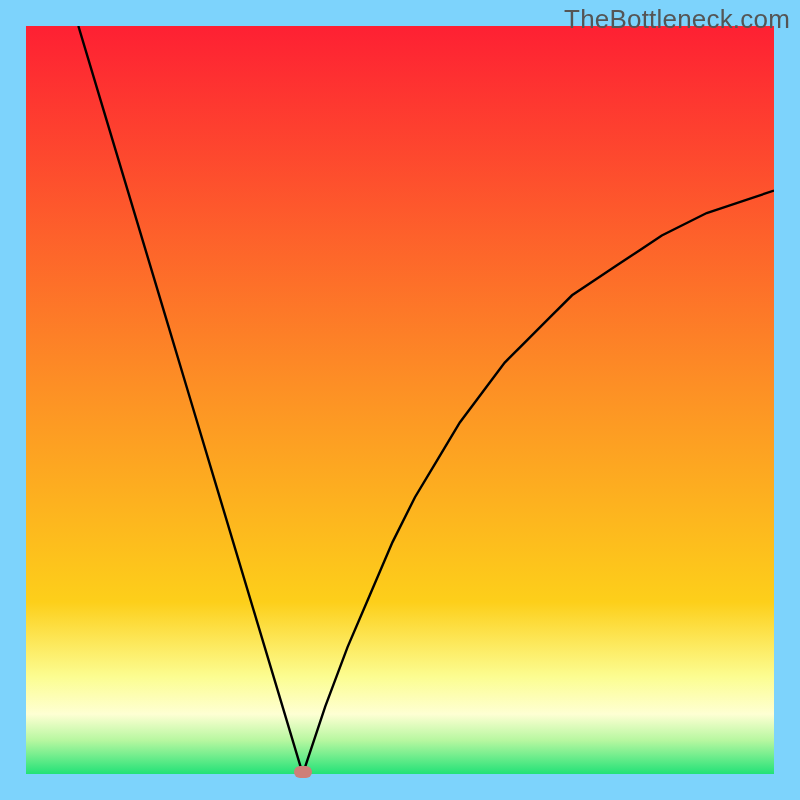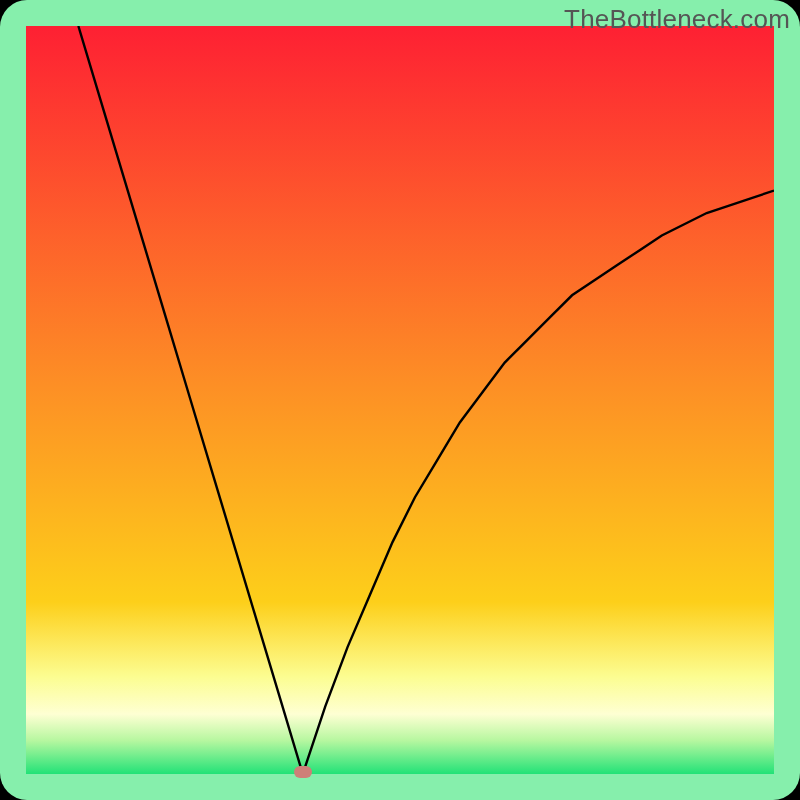--- a/index.html
+++ b/index.html
@@ -8,22 +8,21 @@
     width: 800px;
     height: 800px;
     background: #000;
     overflow: hidden;
     font-family: Arial, Helvetica, sans-serif;
   }
   .outer {
     position: relative;
     width: 800px;
     height: 800px;
-    background: #86efac;
-    border-radius: 27px;
+    background: #7dd3fc;
   }
   .attribution {
     position: absolute;
     top: 4px;
     right: 10px;
     color: #555;
     font-size: 26px;
     font-weight: 500;
     letter-spacing: 0.2px;
     z-index: 5;

